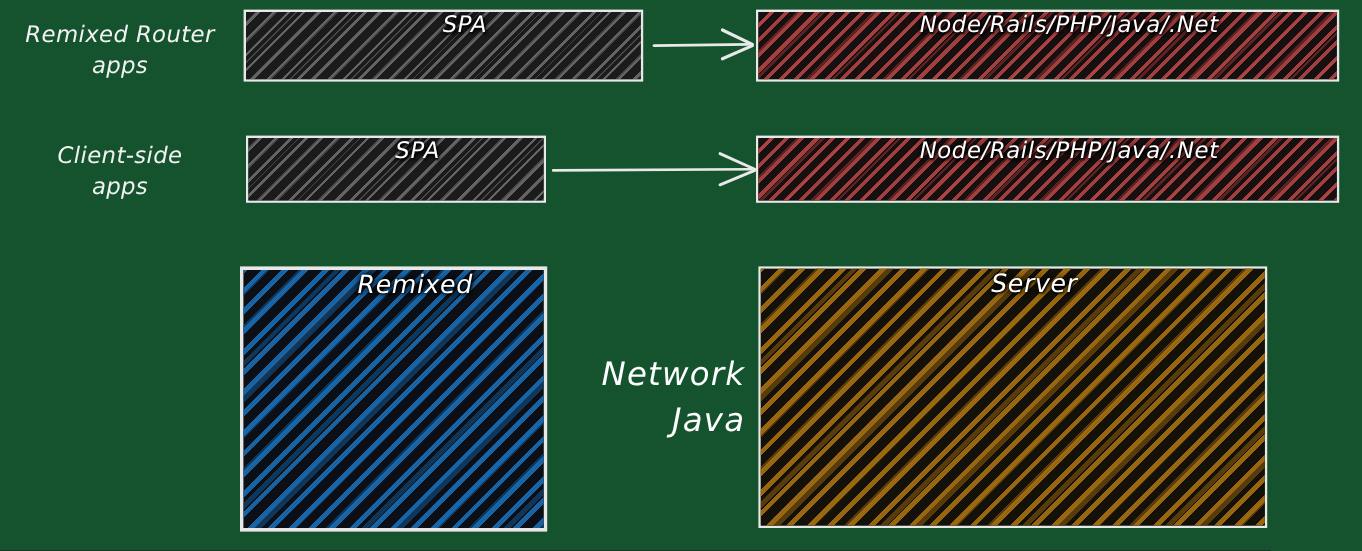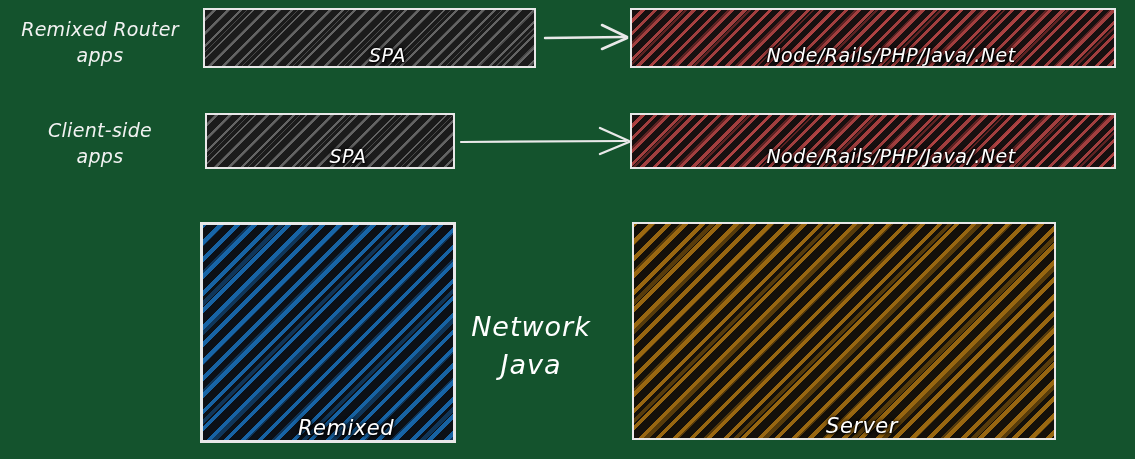--- a/index.html
+++ b/index.html
@@ -17,21 +17,21 @@
     background: #14532d;
     overflow: hidden;
   }
 
   
   .hbox {
     position: absolute;
     box-sizing: border-box;
     border: 2px solid #e8e8e8;
     display: flex;
-    align-items: flex-end;
+    align-items: flex-start;
     justify-content: center;
     overflow: hidden;
     padding-left: 36px;
   }
   .hbox::before {
     content: "";
     position: absolute;
     inset: -4px;
     z-index: 0;
   }
@@ -198,21 +198,21 @@
   </div>
 
   <div class="hbox hatch-red" style="left:630px; top:113px; width:486px; height:56px;">
     <span class="lbl" style="font-size:19px;">Node/Rails/PHP/Java/.Net</span>
   </div>
 
   <div class="hbox hatch-blue" style="left:200px; top:222px; width:256px; height:221px; border-width:3px;">
     <span class="lbl" style="font-size:21px;">Remixed</span>
   </div>
 
-  <div class="chasm" style="left:441px; top:308px;">
+  <div class="chasm" style="left:441px; top:294px;text-align:right;">
     <div>Network</div>
     <div>Java</div>
   </div>
 
   <div class="hbox hatch-orange" style="left:632px; top:222px; width:424px; height:218px; border-width:2px;">
     <span class="lbl" style="font-size:21px;">Server</span>
   </div>
 
 </div>
 

